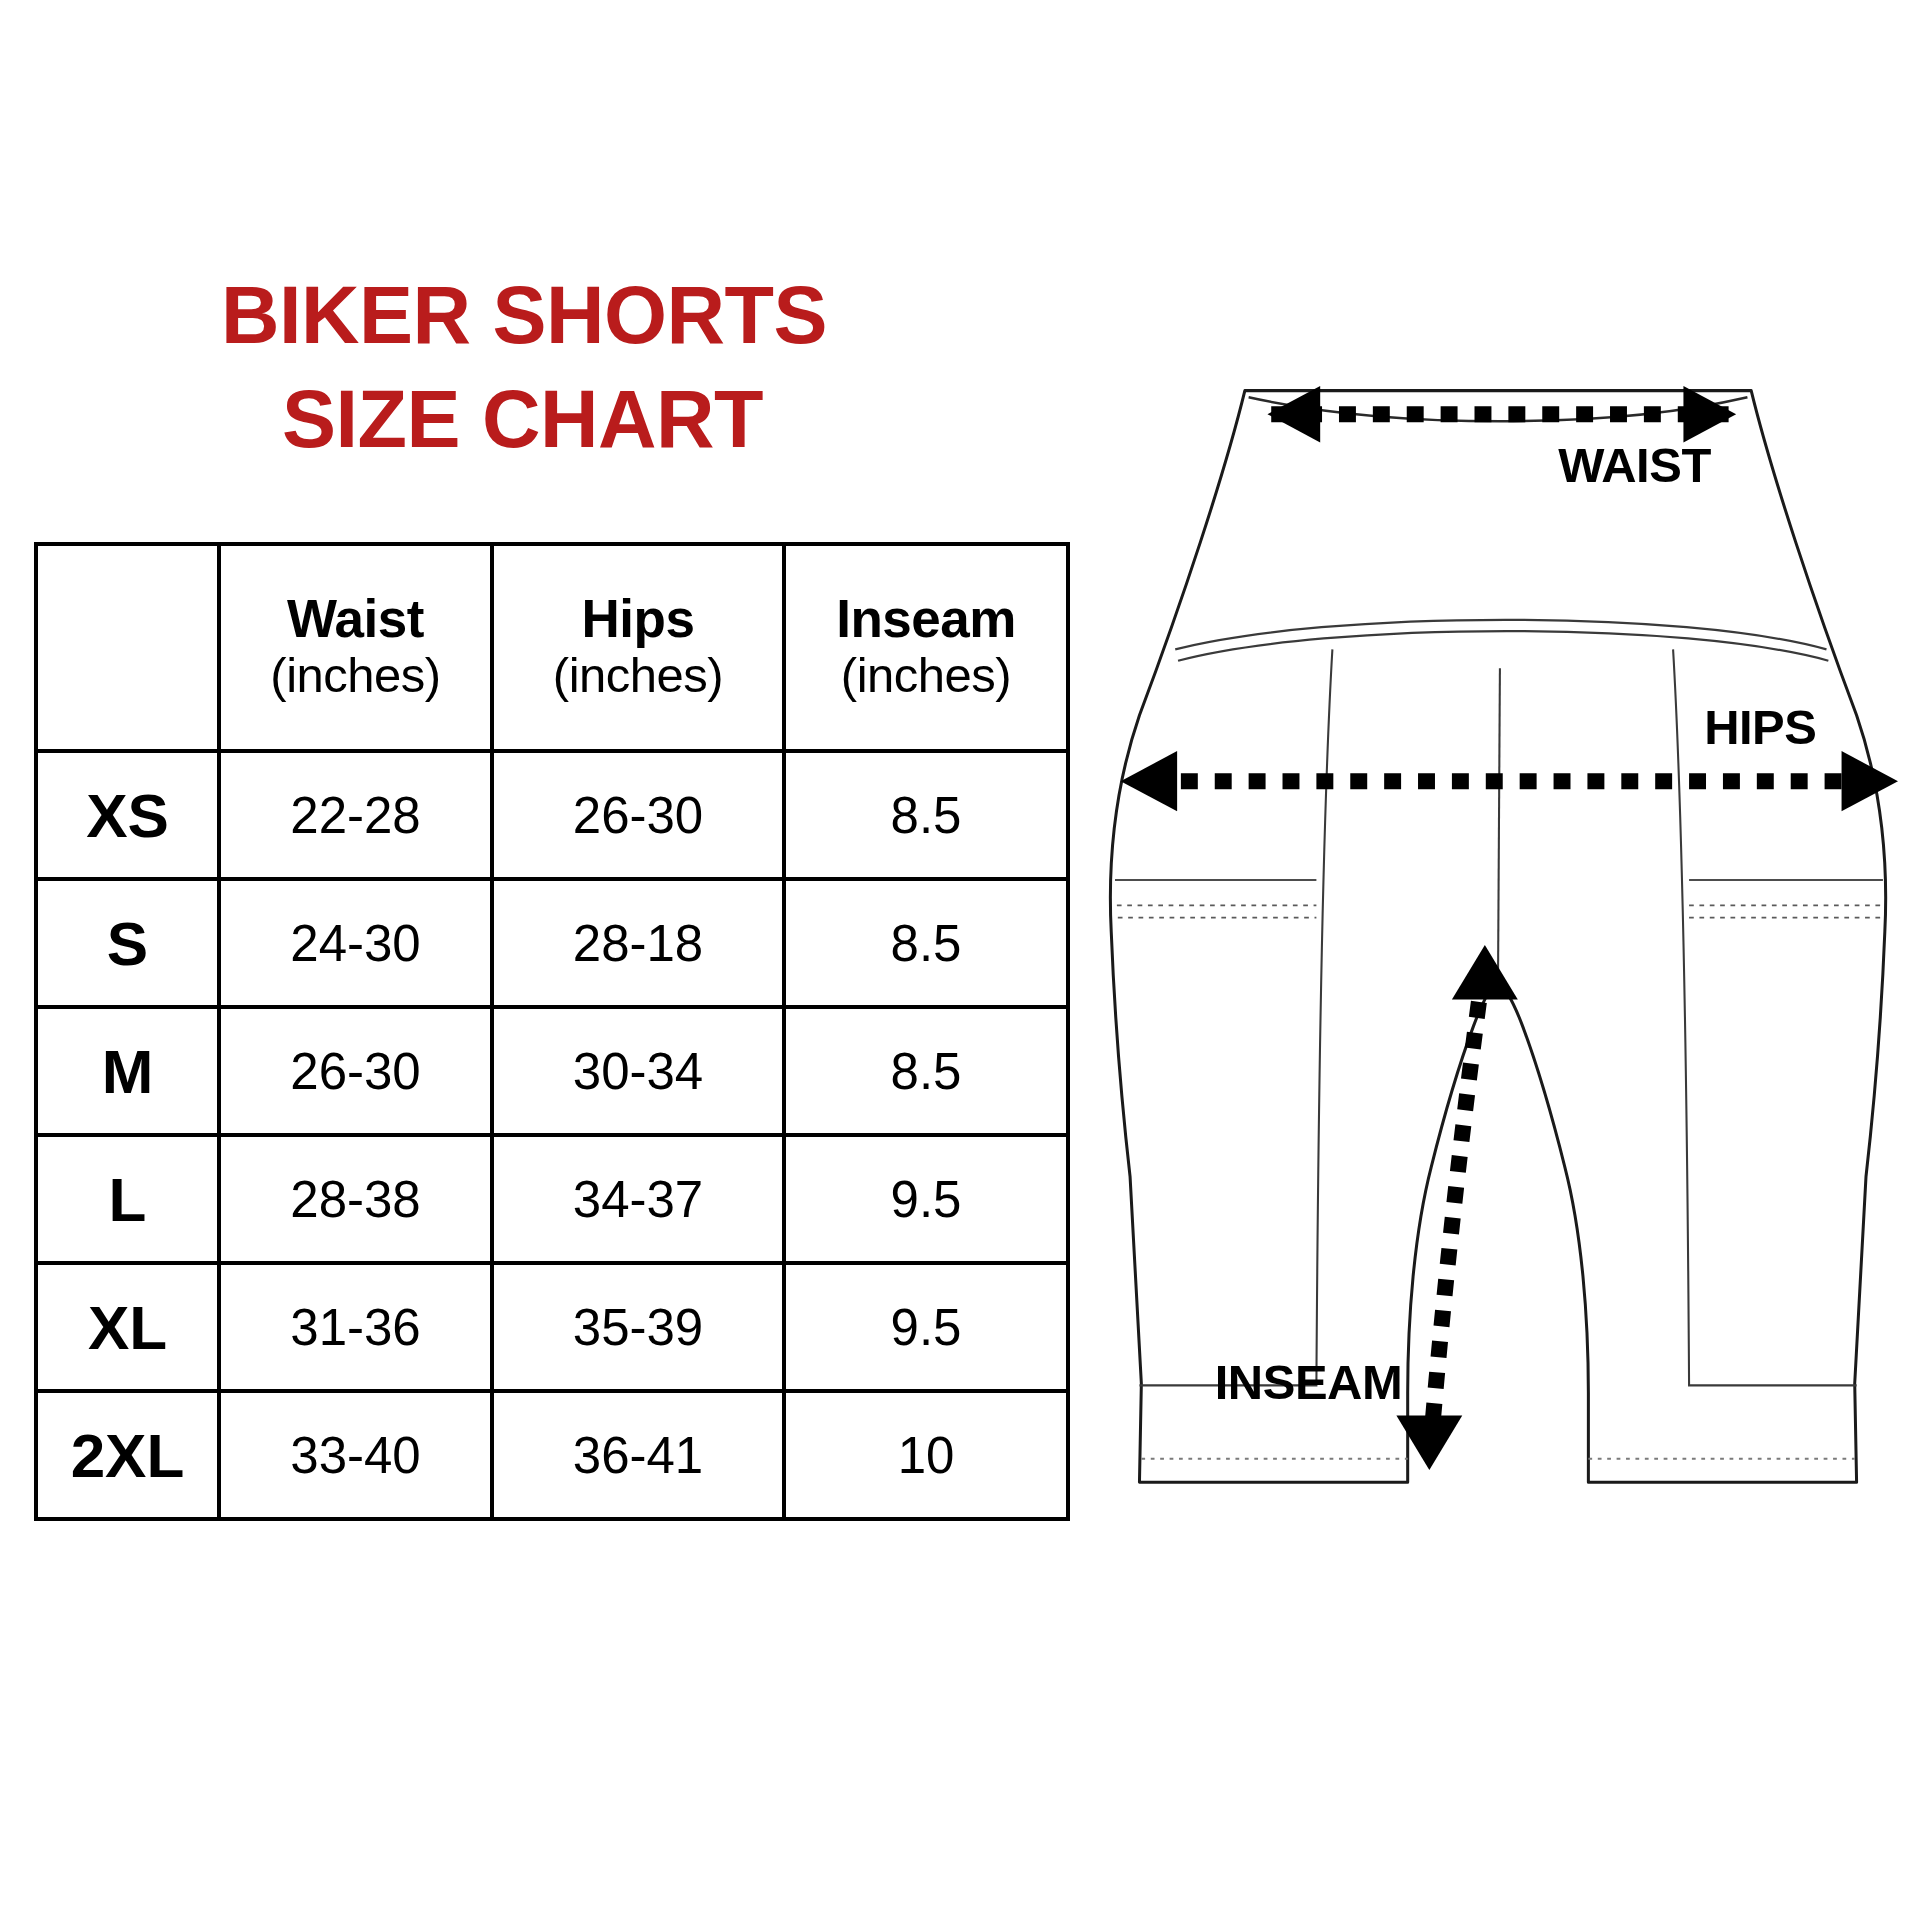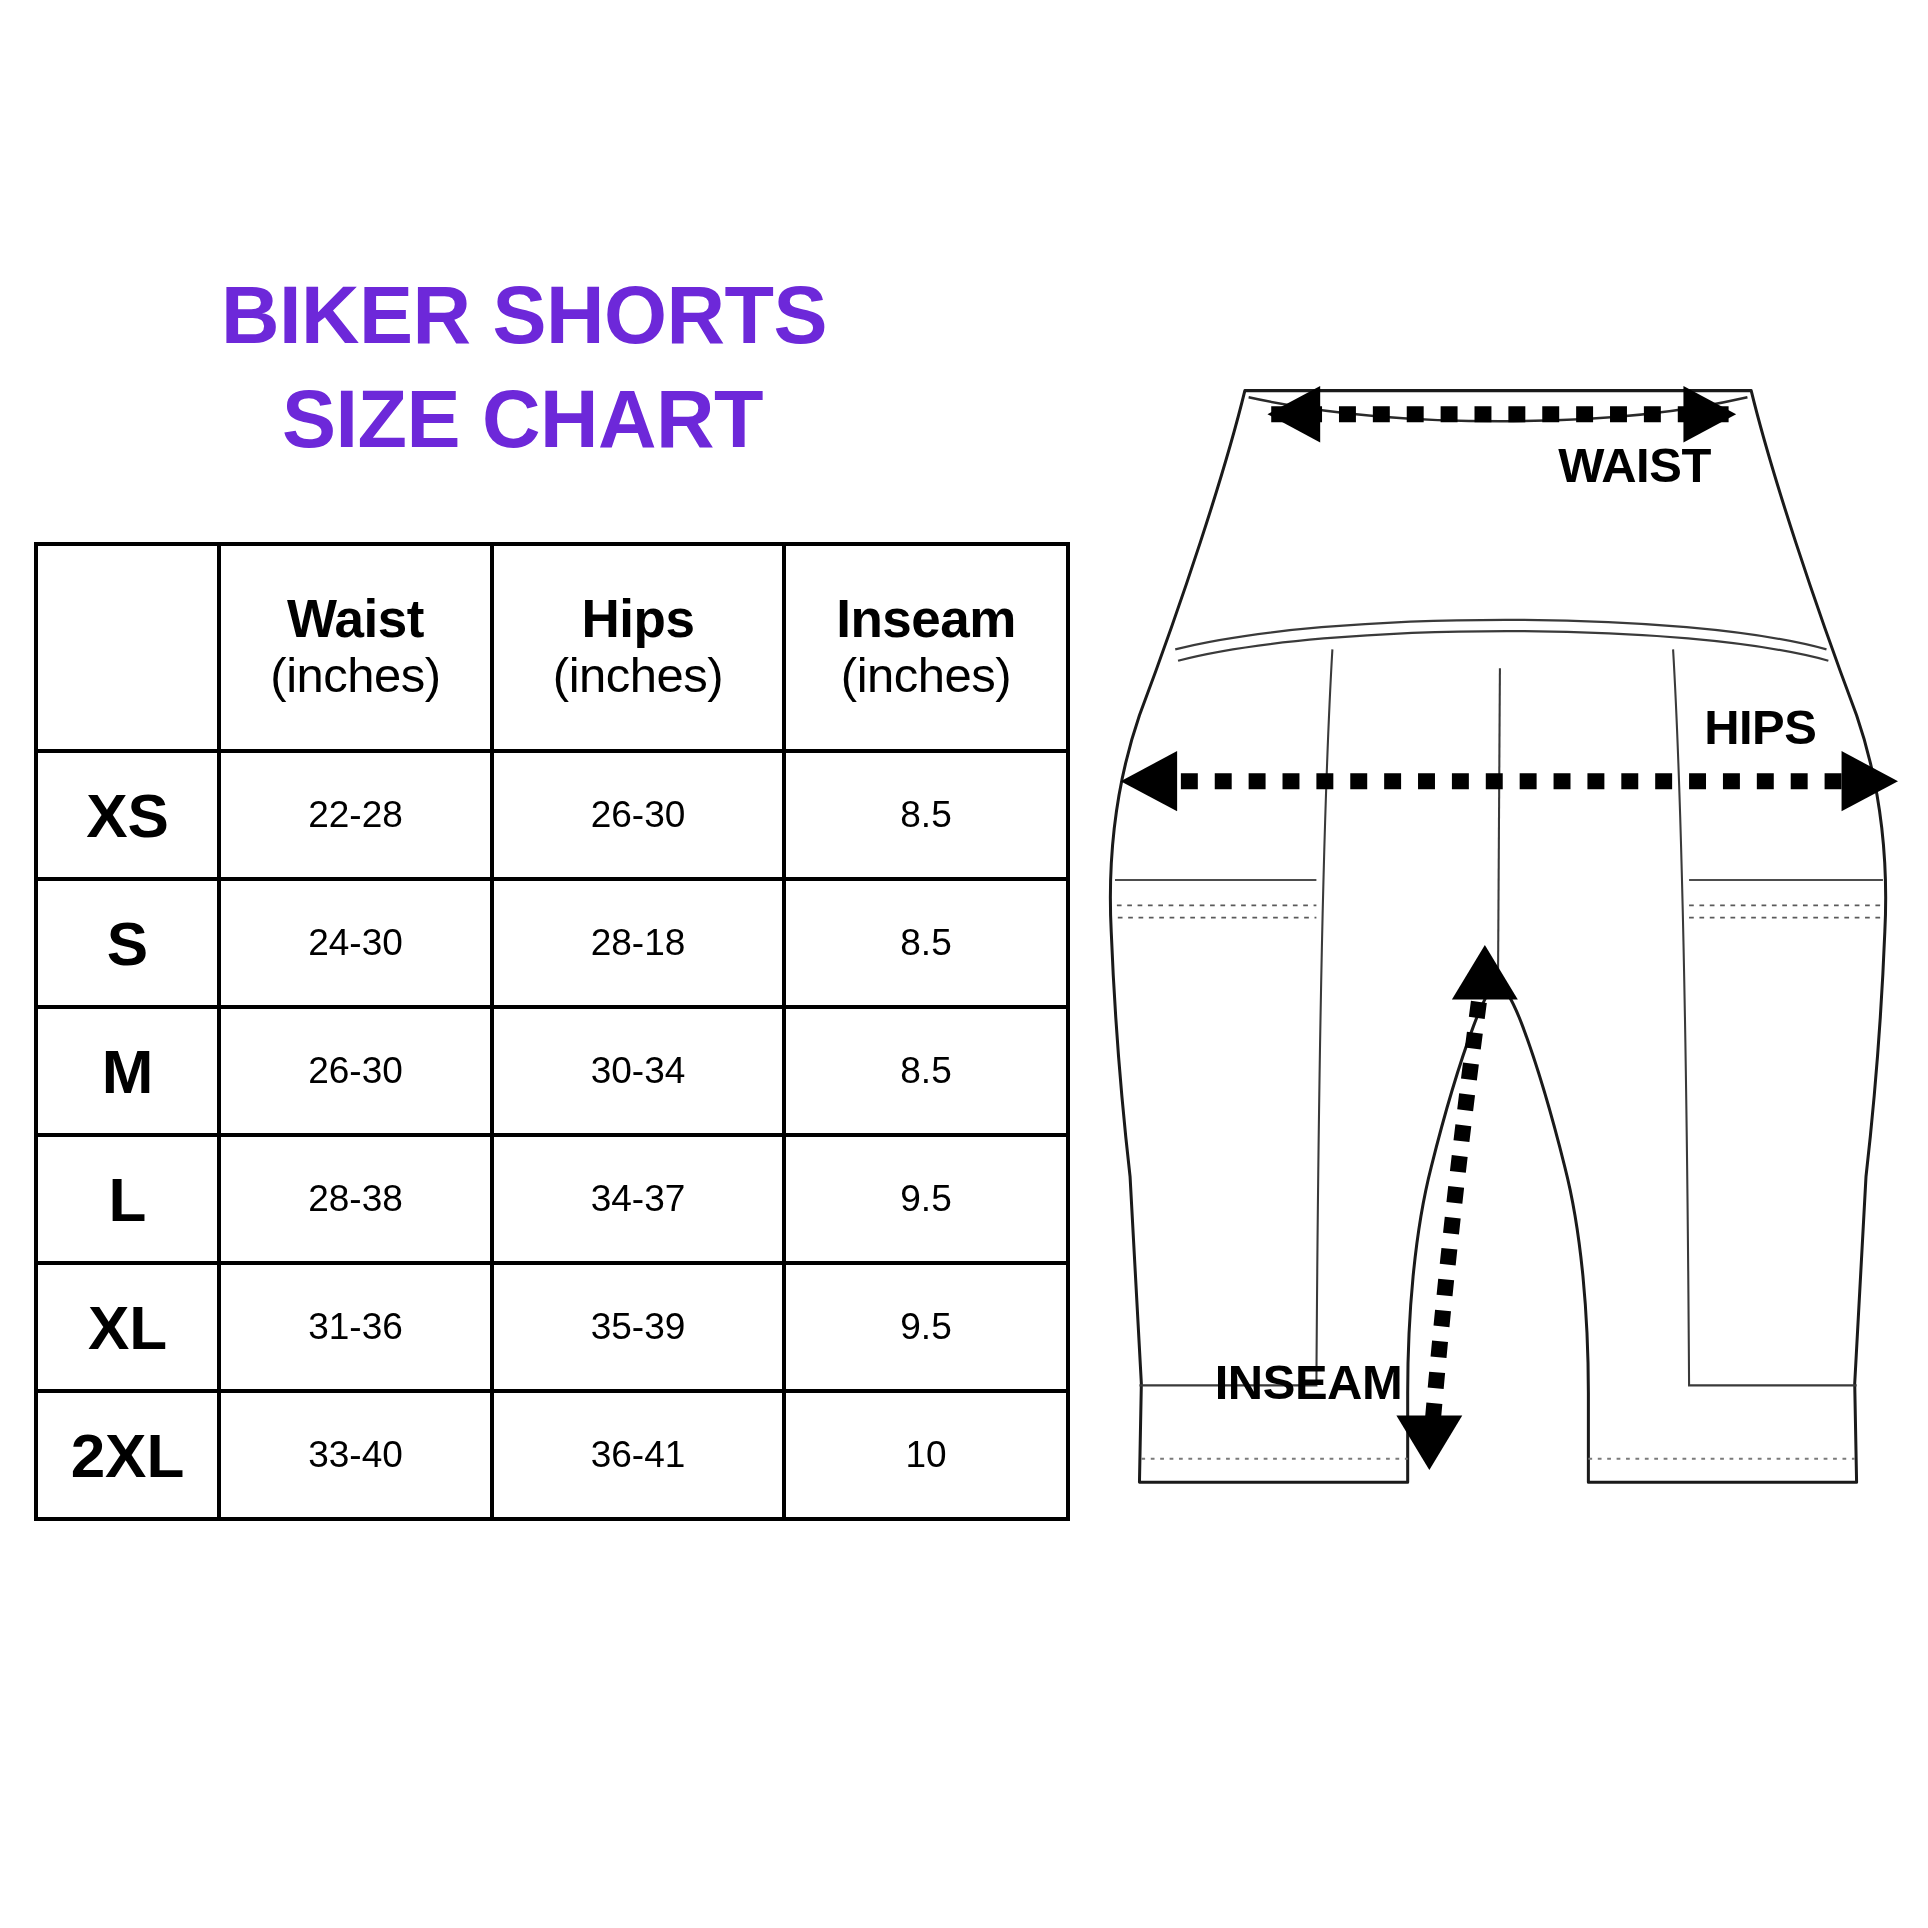--- a/index.html
+++ b/index.html
@@ -22,21 +22,21 @@
     left: 221px;
     top: 264px;
     width: 847px;
   }
   .title-line {
     font-family: "Liberation Sans", sans-serif;
     font-weight: 700;
     font-size: 81px;
     line-height: 1.28;
     letter-spacing: -0.5px;
-    color: #6d28d9;
+    color: #b91c1c;
     white-space: nowrap;
   }
   .title-line.line2 {
     text-align: center;
     width: 603px;
   }
 
   
   #size-table {
     position: absolute;
@@ -76,21 +76,21 @@
     letter-spacing: -0.5px;
   }
   tbody tr { height: 128px; }
   .size-cell {
     font-weight: 700;
     font-size: 62px;
     letter-spacing: 0px;
   }
   .val-cell {
     font-weight: 400;
-    font-size: 37px;
+    font-size: 51px;
     letter-spacing: 0px;
   }
 
   
   #illustration {
     position: absolute;
     left: 1083px;
     top: 367px;
     width: 847px;
     height: 1186px;

